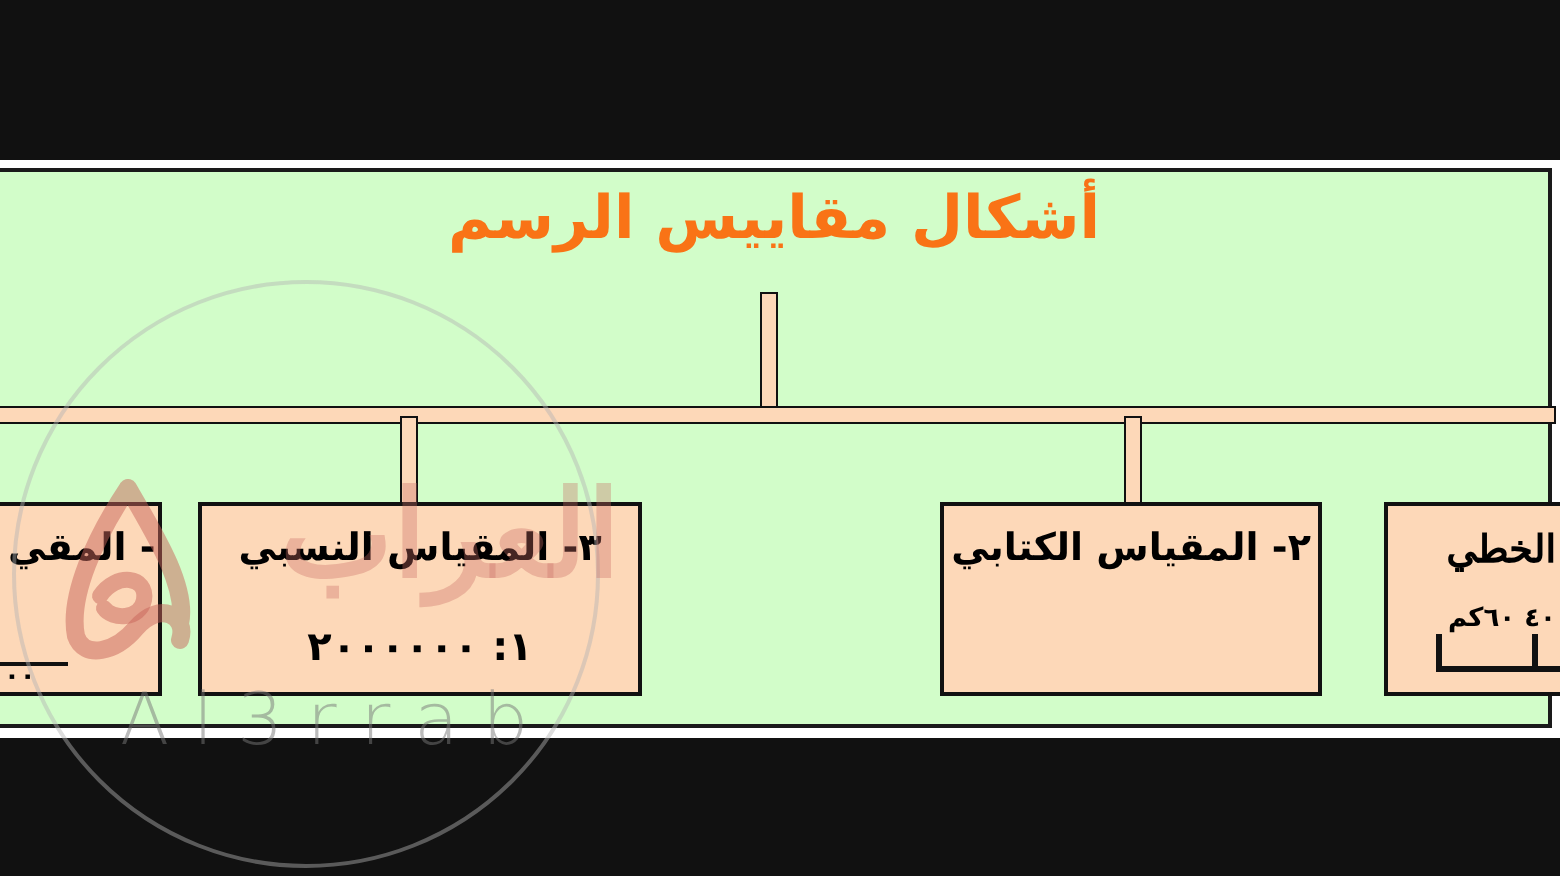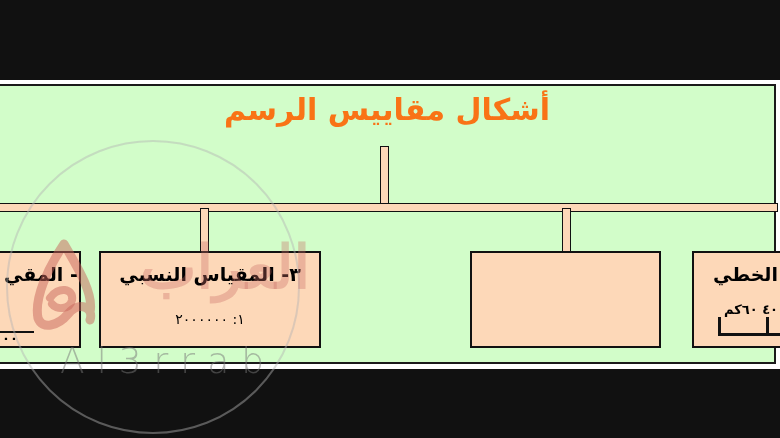--- a/index.html
+++ b/index.html
@@ -38,21 +38,21 @@
   .box-title {
     position: absolute; left: 0; right: 0; top: 10px;
     font-weight: bold; font-size: 19px; white-space: nowrap;
   }
   .box-sub {
     position: absolute; left: 0; right: 0; top: 56px;
     font-weight: bold; font-size: 13px; white-space: nowrap;
   }
   .box-sub-num {
     position: absolute; left: 0; right: 0; top: 58px;
-    font-weight: normal; font-size: 14px; letter-spacing: 3px; white-space: nowrap;
+    font-weight: bold; font-size: 20px; letter-spacing: 3px; white-space: nowrap;
   }
   .watermark-circle {
     position: absolute; left: 6px; top: 140px; width: 290px; height: 290px;
     border: 2px solid rgba(180,180,180,0.45); border-radius: 50%;
     pointer-events: none;
   }
   .watermark-arabic {
     position: absolute; left: 140px; top: 232px; font-size: 60px; font-weight: bold;
     color: rgba(200,110,100,0.35); direction: rtl; pointer-events: none;
     font-family: Liberation Serif, serif;
@@ -79,28 +79,29 @@
 <div class="title">أشكال مقاييس الرسم</div>
 
 <div class="bar" style="left:380px; top:146px; width:9px; height:62px;"></div>
 
 <div class="bar" style="left:-2px; top:203px; width:780px; height:9px;"></div>
 
 <div class="bar" style="left:562px; top:208px; width:9px; height:46px;"></div>
 <div class="bar" style="left:200px; top:208px; width:9px; height:46px;"></div>
 
 <div class="box" style="left:692px; top:251px; width:100px; height:97px;">
-  <div class="box-title" style="text-align:right; right:12px; left:auto;">الخطي</div>
+  <div class="box-title" style="text-align:right; right:12px; left:auto;font-family:Liberation Serif, serif;">الخطي</div>
   <div class="box-sub" style="top:49px; text-align:right; right:12px; left:auto;">٤٠   ٦٠كم</div>
   <div class="scale-line" style="left:24px; top:64px; width:3px; height:18px;"></div>
   <div class="scale-line" style="left:72px; top:64px; width:3px; height:18px;"></div>
   <div class="scale-line" style="left:24px; top:80px; width:70px; height:3px;"></div>
 </div>
 
 <div class="box" style="left:470px; top:251px; width:191px; height:97px;">
+  <div class="box-title">٢- المقياس الكتابي</div>
 </div>
 
 <div class="box" style="left:99px; top:251px; width:222px; height:97px;">
   <div class="box-title">٣- المقياس النسبي</div>
   <div class="box-sub-num">١: ٢٠٠٠٠٠٠</div>
 </div>
 
 <div class="box" style="left:-4px; top:251px; width:85px; height:97px; overflow:hidden;">
   <div class="box-title" style="text-align:left; left:6px; right:auto;">٤- المقي</div>
   <div class="scale-line" style="left:0px; top:78px; width:36px; height:2px;"></div>

